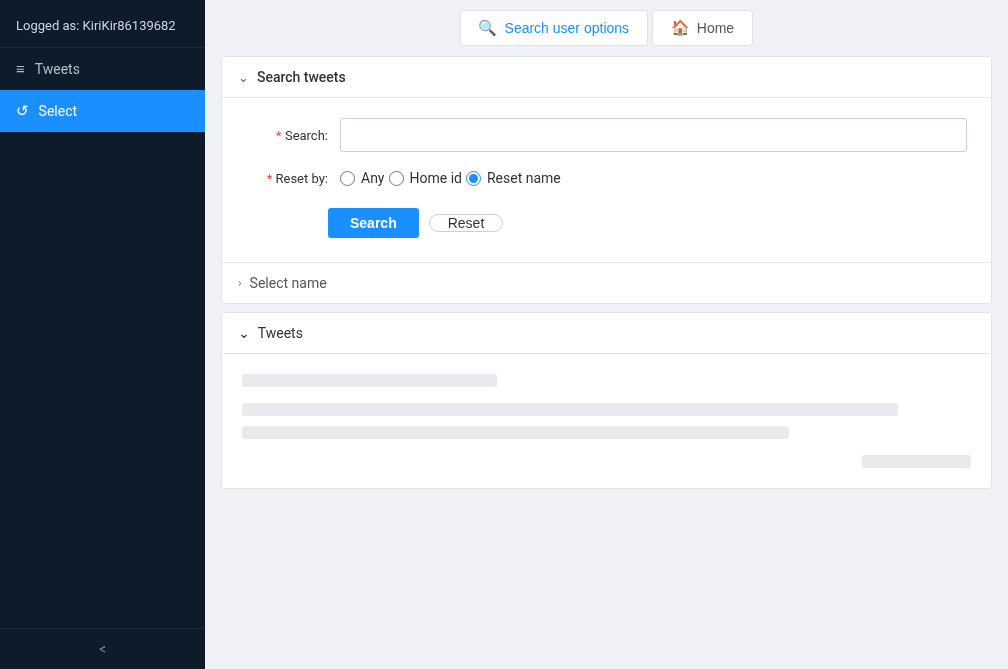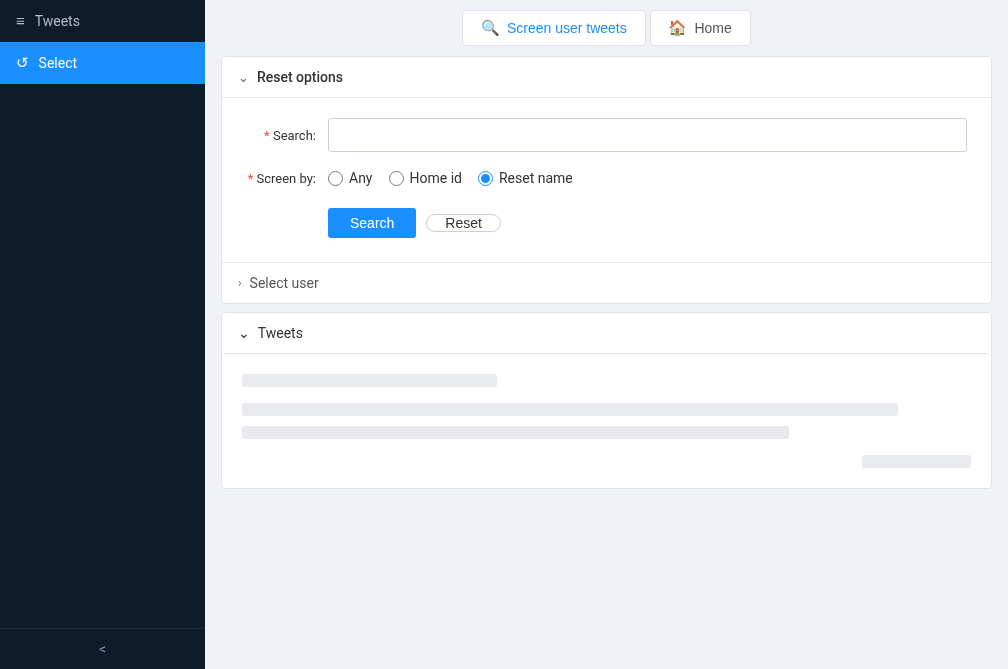--- a/index.html
+++ b/index.html
@@ -142,20 +142,21 @@
 
     
     .form-section {
       padding: 20px 24px 16px 24px;
     }
     .form-row {
       display: flex;
       align-items: center;
       margin-bottom: 18px;
       gap: 12px;
+      margin-left: 12px;
     }
     .form-label {
       color: #e74c3c;
       font-size: 13px;
       min-width: 70px;
       text-align: right;
     }
     .form-label span {
       color: #333;
     }
@@ -168,21 +169,21 @@
       font-size: 14px;
       color: #333;
       outline: none;
       max-width: 660px;
     }
 
     
     .radio-group {
       display: flex;
       align-items: flex-start;
-      gap: 16px;
+      gap: 4px;
     }
     .radio-label {
       display: flex;
       align-items: center;
       gap: 6px;
       cursor: pointer;
       font-size: 14px;
       color: #333;
     }
     .radio-label input[type="radio"] {
@@ -200,21 +201,21 @@
       padding: 4px 0 8px 82px;
     }
     .btn-search {
       background: #1a8fff;
       color: #fff;
       border: none;
       border-radius: 3px;
       padding: 7px 22px;
       font-size: 14px;
       cursor: pointer;
-      font-weight: 400;
+      font-weight: 700;
     }
     .btn-reset {
       background: #fff;
       color: #333;
       border: 1px solid #c8d0da;
       border-radius: 9px;
       padding: 0 18px;
       font-size: 14px;
       cursor: pointer;
     }
@@ -259,70 +260,73 @@
       margin-bottom: 12px;
     }
     .skeleton-line.short { width: 40%; }
     .skeleton-line.long { width: 90%; }
     .skeleton-line.medium { width: 75%; }
   </style>
 </head>
 <body>
 
 <div class="sidebar">
+  <div class="sidebar-user">
+    <span>Logged as: KiriKir86139682</span>
+  </div>
   <div class="sidebar-nav">
     <div class="sidebar-item">
       <span class="icon">≡</span>
       <span>Tweets</span>
     </div>
     <div class="sidebar-item active">
       <span class="icon">↺</span>
       <span>Select</span>
     </div>
   </div>
   <div class="sidebar-collapse">
     <span>&lt;</span>
   </div>
 </div>
 
 <div class="main">
 
   <div class="topbar">
     <button class="topbar-btn active">
       <span class="btn-icon">🔍</span>
-      <span>Screen user tweets</span>
+      <span>Search user options</span>
     </button>
     <button class="topbar-btn home-btn">
       <span class="btn-icon">🏠</span>
       <span>Home</span>
     </button>
   </div>
 
   <div class="content">
 
     <div class="card">
       <div class="section-header">
         <span class="chevron">⌄</span>
-        <span class="section-title">Reset options</span>
+        <span class="section-title">Search tweets</span>
       </div>
 
       <div class="form-section">
 
         <div class="form-row">
           <div class="form-label">
             <span style="color:#e74c3c;">*</span>
             <span> Search:</span>
           </div>
           <input type="text" class="form-input" placeholder="" style="">
         </div>
 
         <div class="form-row">
           <div class="form-label">
             <span style="color:#e74c3c;">*</span>
-            <span> Screen by:</span>
+            <span> Reset by:</span>
           </div>
           <div class="radio-group">
             <label class="radio-label">
               <input type="radio" name="search_by" style="">
               <span>Any</span>
             </label>
             <label class="radio-label">
               <input type="radio" name="search_by" style="">
               <span>Home id</span>
             </label>
@@ -339,21 +343,21 @@
           </button>
           <button class="btn-reset">
             <span>Reset</span>
           </button>
         </div>
       </div>
 
       <div style="border-top:1px solid #e8eaed; margin: 0 0 0 0;">
         <div class="select-user-row">
           <span class="chevron-right">›</span>
-          <span>Select user</span>
+          <span>Select name</span>
         </div>
       </div>
     </div>
 
     <div class="card">
       <div class="tweets-section-header">
         <span class="chevron">⌄</span>
         <span>Tweets</span>
       </div>
 

